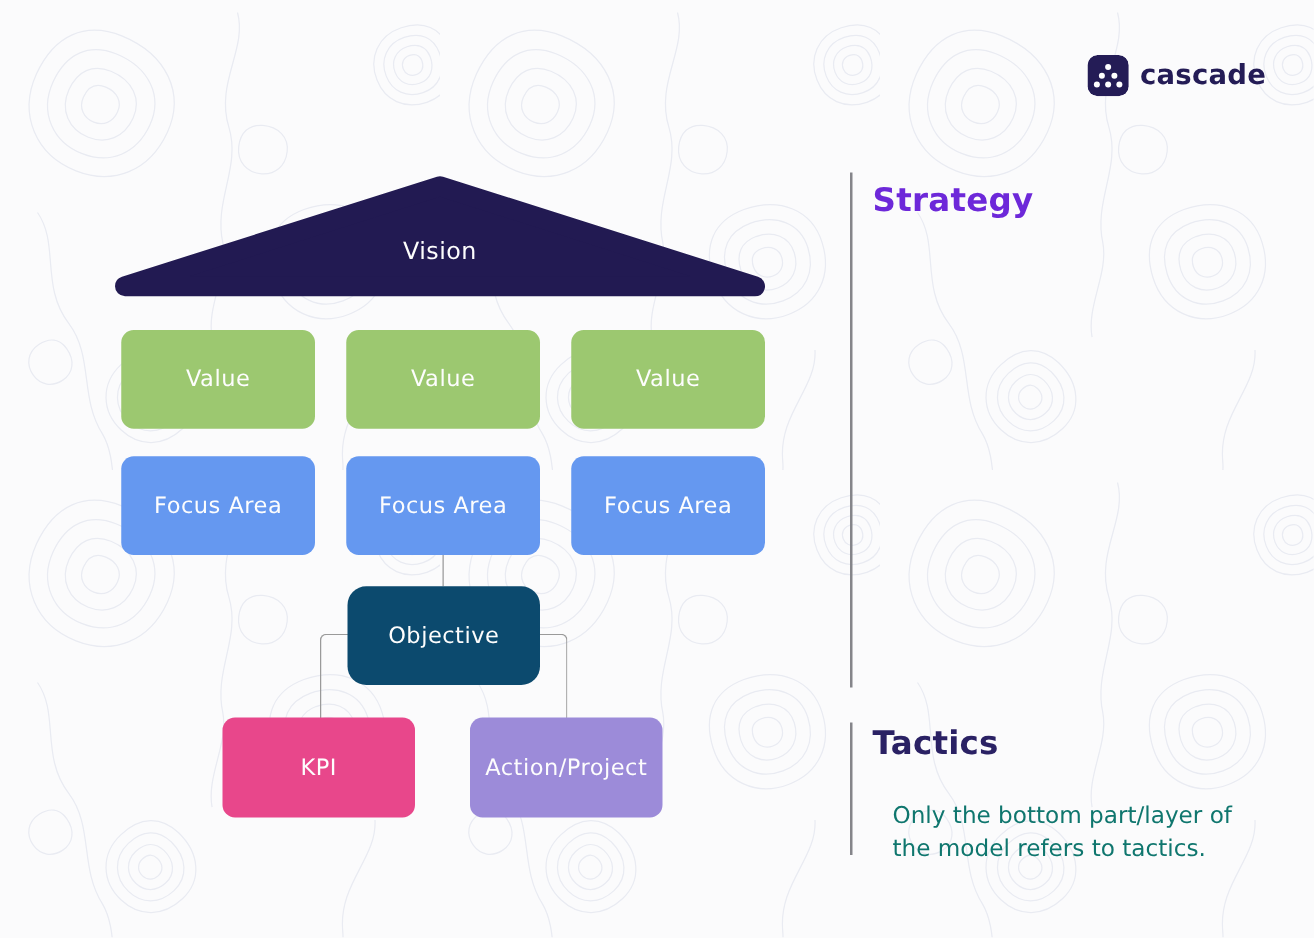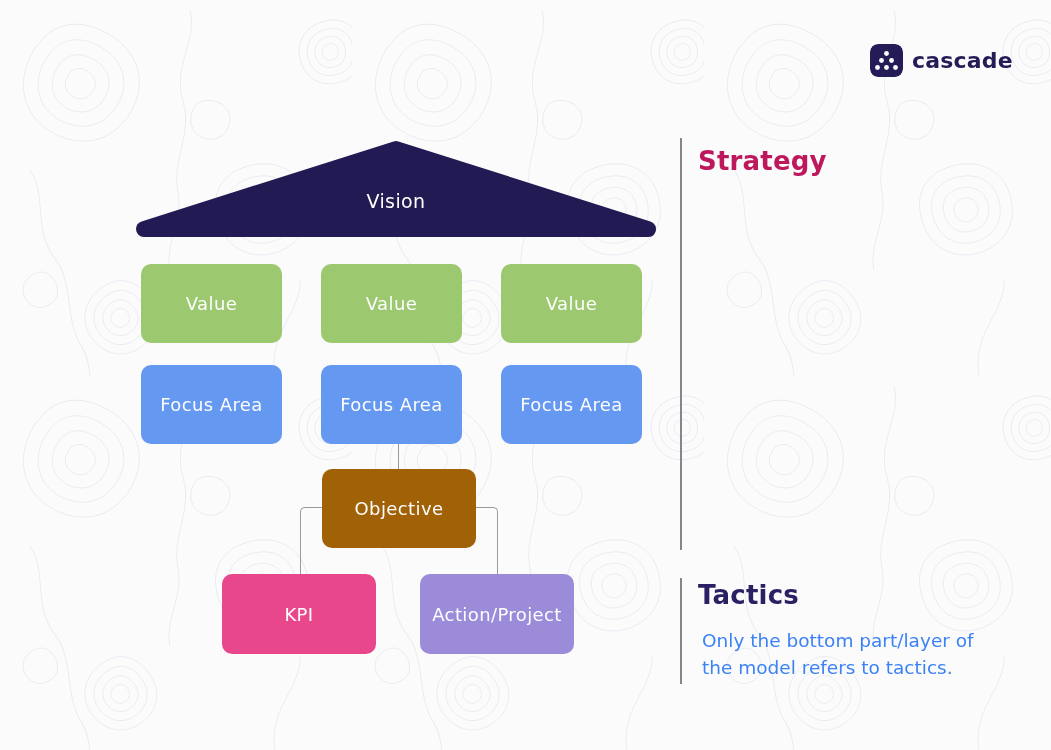--- a/index.html
+++ b/index.html
@@ -11,28 +11,28 @@
   }
   .stage { position: relative; width: 1051px; height: 750px; }
   .topo-bg { position: absolute; inset: 0; z-index: 0; }
 
   
   .logo { position: absolute; top: 44px; left: 850px; display: flex; align-items: center; gap: 9px; z-index: 3; margin-left: 20px; }
   .logo-mark { width: 33px; height: 33px; border-radius: 8px; display: block; }
   .logo-word { font-size: 22px; font-weight: bold; letter-spacing: 0.2px; }
 
   
-  .diagram { position: absolute; inset: 0; z-index: 2; margin-left: 44px; }
+  .diagram { position: absolute; inset: 0; z-index: 2; }
   .tri-svg { position: absolute; left: 90px; top: 137px; }
   .vision-label {
     position: absolute; left: 90px; top: 190px; width: 524px;
     text-align: center; color: #fdfdfd; font-size: 19px; letter-spacing: 0.4px;
   }
   .nbox {
-    position: absolute; width: 141px; height: 79px; border-radius: 10px;
+    position: absolute; width: 155px; height: 79px; border-radius: 10px;
     display: flex; align-items: center; justify-content: center;
     color: #fdfdfd; font-size: 18px; letter-spacing: 0.4px;
   }
   .v1 { left: 97px;  top: 264px; }
   .v2 { left: 277px; top: 264px; }
   .v3 { left: 457px; top: 264px; }
   .f1 { left: 97px;  top: 365px; }
   .f2 { left: 277px; top: 365px; }
   .f3 { left: 457px; top: 365px; }
   .obj { left: 278px; top: 469px; width: 154px; }
@@ -118,26 +118,26 @@
     <div class="conn conn-right"></div>
 
     <div class="nbox v1" style="background-color: rgb(156, 200, 112);">Value</div>
     <div class="nbox v2" style="background-color: rgb(156, 200, 112);">Value</div>
     <div class="nbox v3" style="background-color: rgb(156, 200, 112);">Value</div>
 
     <div class="nbox f1" style="background-color: rgb(101, 152, 240);">Focus Area</div>
     <div class="nbox f2" style="background-color: rgb(101, 152, 240);">Focus Area</div>
     <div class="nbox f3" style="background-color: rgb(101, 152, 240);">Focus Area</div>
 
-    <div class="nbox obj" style="background-color: #a16207;">Objective</div>
+    <div class="nbox obj" style="background-color: #0c4a6e; border-radius: 15px;">Objective</div>
     <div class="nbox kpi" style="background-color: rgb(232, 71, 139);">KPI</div>
     <div class="nbox act" style="background-color: rgb(156, 139, 217);">Action/Project</div>
   </div>
 
   <div class="divider div-strategy"></div>
-  <h2 class="note-title t-strategy" style="margin: 0px; color: #be185d;">Strategy</h2>
+  <h2 class="note-title t-strategy" style="margin: 0px; color: #6d28d9;">Strategy</h2>
 
   <div class="divider div-tactics"></div>
   <h2 class="note-title t-tactics" style="margin: 0px; color: rgb(42, 33, 100);">Tactics</h2>
-  <p class="note-body b-tactics" style="margin: 4px; color: #3b82f6;">Only the bottom part/layer of
+  <p class="note-body b-tactics" style="margin: 16px; color: #0f766e;">Only the bottom part/layer of
 the model refers to tactics.</p>
 
 </div>
 
 </body></html>

